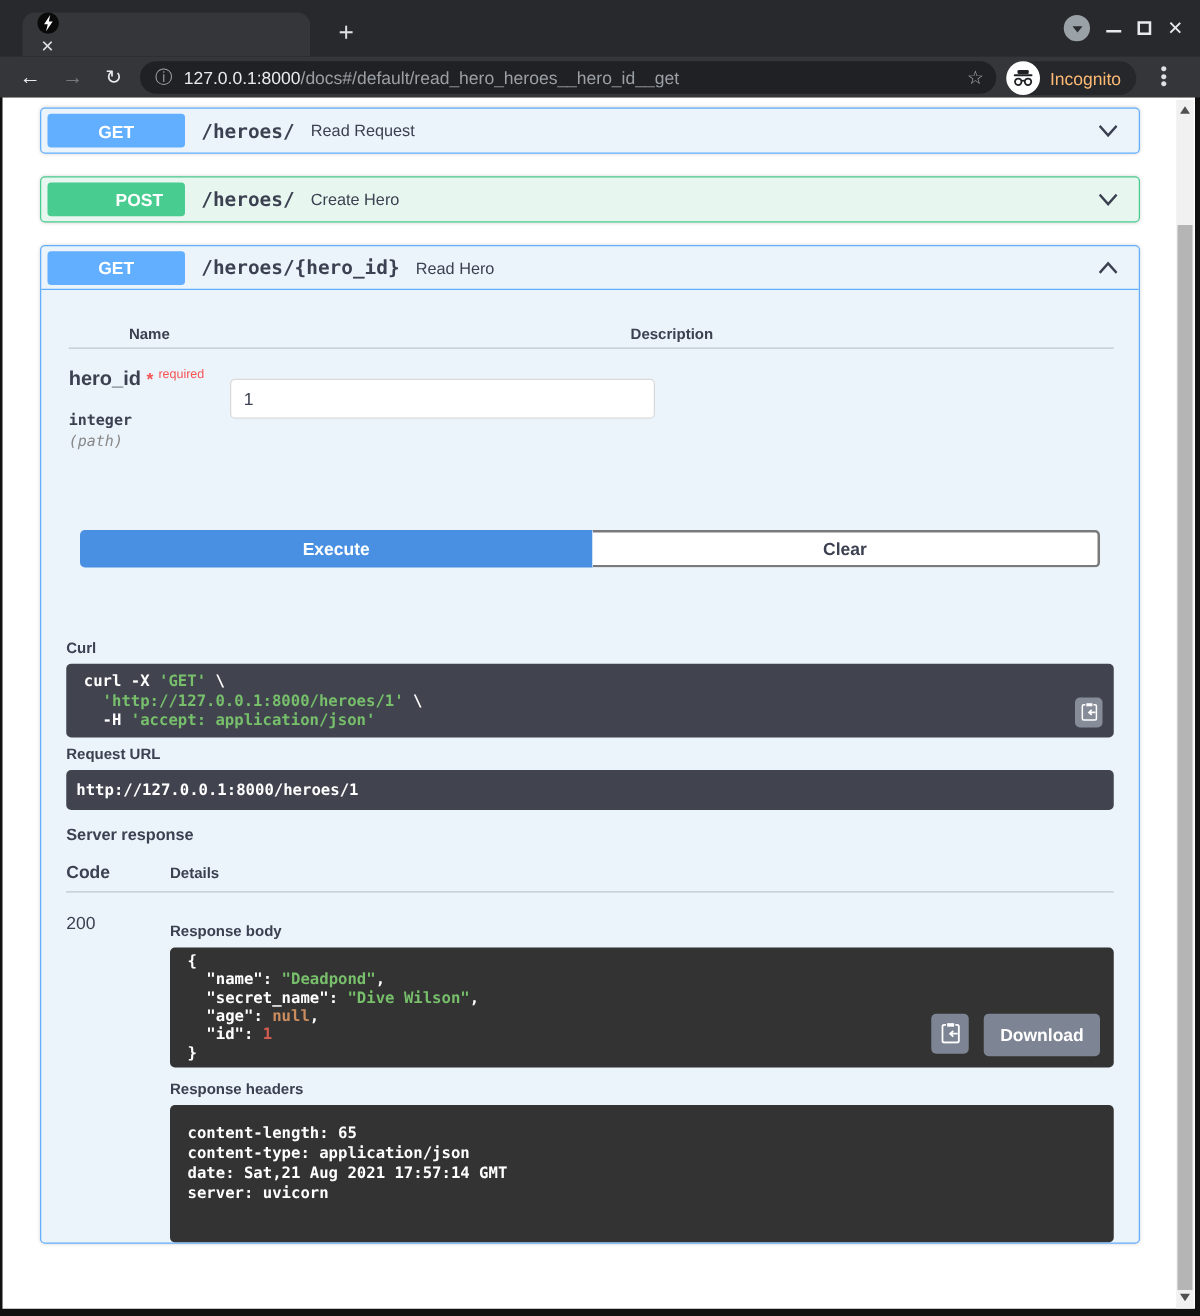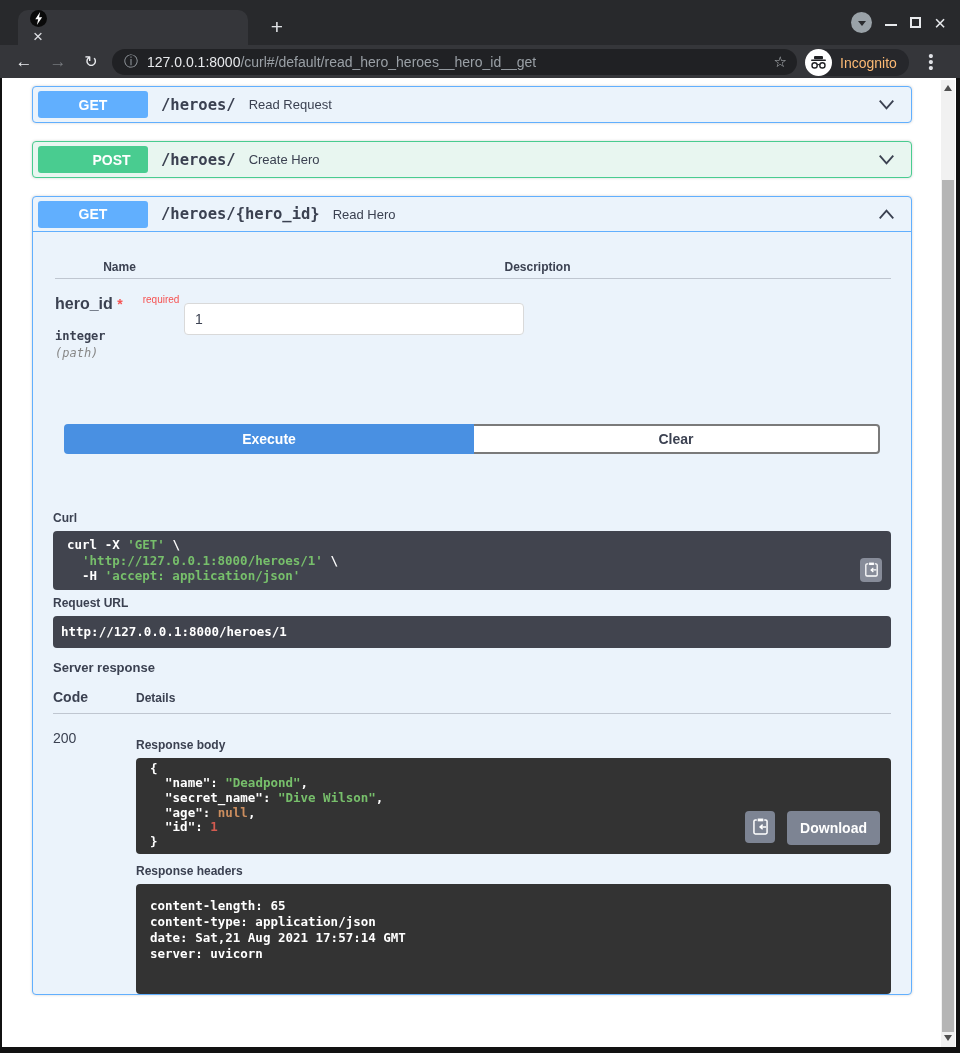--- a/index.html
+++ b/index.html
@@ -71,21 +71,21 @@
                 color:#ff6060; font-weight:bold; font-size:14px; font-family:"Liberation Sans",sans-serif; }
 
   .param-table { margin:28px 20px 0 22px; }
   .pt-head { display:flex; border-bottom:1px solid rgba(59,65,81,.25); padding-bottom:4px;text-align:center; }
   .pt-col-name { width:129px; }
   .pt-col-desc { flex:1; }
   .pt-label { font-size:12px; font-weight:bold; color:#3b4151; }
   .pt-row { display:flex; padding-top:15px; }
   .param-name { font-size:16px; font-weight:bold; color:#3b4151; }
   .param-star { color:#f65353; font-size:14px; font-weight:bold; }
-  .param-required { color:#f65353; font-size:10px; vertical-align:6px; margin-left:20px; }
+  .param-required { color:#f65353; font-size:10px; vertical-align:6px; margin-left:4px; }
   .param-type { font-family:"DejaVu Sans Mono", monospace; font-weight:bold; font-size:12px; color:#3b4151; margin-top:16px; }
   .param-in { font-family:"DejaVu Sans Mono", monospace; font-style:italic; font-size:12px; color:#888; margin-top:3px; }
   .param-input { width:340px; height:32px; margin-top:9px; border:1px solid #d9d9d9; border-radius:4px;
                  padding:0 10px; font-size:14px; color:#3b4151; font-family:"Liberation Sans",sans-serif; }
 
   .execute-row { display:flex; margin:64px 31px 29px 31px; }
   .btn-execute { flex:0 0 410px; height:30px; background:#4990e2; border:none; border-radius:4px 0 0 4px;
                  color:#fff; font-weight:bold; font-size:14px; font-family:"Liberation Sans",sans-serif; }
   .btn-clear { flex:1; height:30px; background:#fff; border:2px solid #7a7a7a; border-left:none;
                border-radius:0 4px 4px 0; color:#3b4151; font-weight:bold; font-size:14px; font-family:"Liberation Sans",sans-serif; }
@@ -153,21 +153,21 @@
       <span class="win-close">×</span>
     </div>
   </div>
 
   <div class="toolbar">
     <span class="nav-ico back">←</span>
     <span class="nav-ico fwd">→</span>
     <span class="nav-ico reload">↻</span>
     <div class="omnibox">
       <span class="info-ico">ⓘ</span>
-      <span class="url"><span class="host">127.0.0.1:8000</span><span class="path">/curl#/default/read_hero_heroes__hero_id__get</span></span>
+      <span class="url"><span class="host">127.0.0.1:8000</span><span class="path">/docs#/default/read_hero_heroes__hero_id__get</span></span>
       <span class="star">☆</span>
     </div>
     <div class="incog">
       <span class="incog-circle">
         <svg width="17" height="13" viewBox="0 0 17 13">
           <rect x="4" y="0" width="9" height="3.2" rx="1" fill="#202124"></rect>
           <rect x="1" y="3.4" width="15" height="1.6" rx="0.8" fill="#202124"></rect>
           <circle cx="4.6" cy="9.4" r="2.6" fill="none" stroke="#202124" stroke-width="1.4"></circle>
           <circle cx="12.4" cy="9.4" r="2.6" fill="none" stroke="#202124" stroke-width="1.4"></circle>
           <path d="M7.2 9 Q8.5 8 9.8 9" fill="none" stroke="#202124" stroke-width="1.2"></path>

